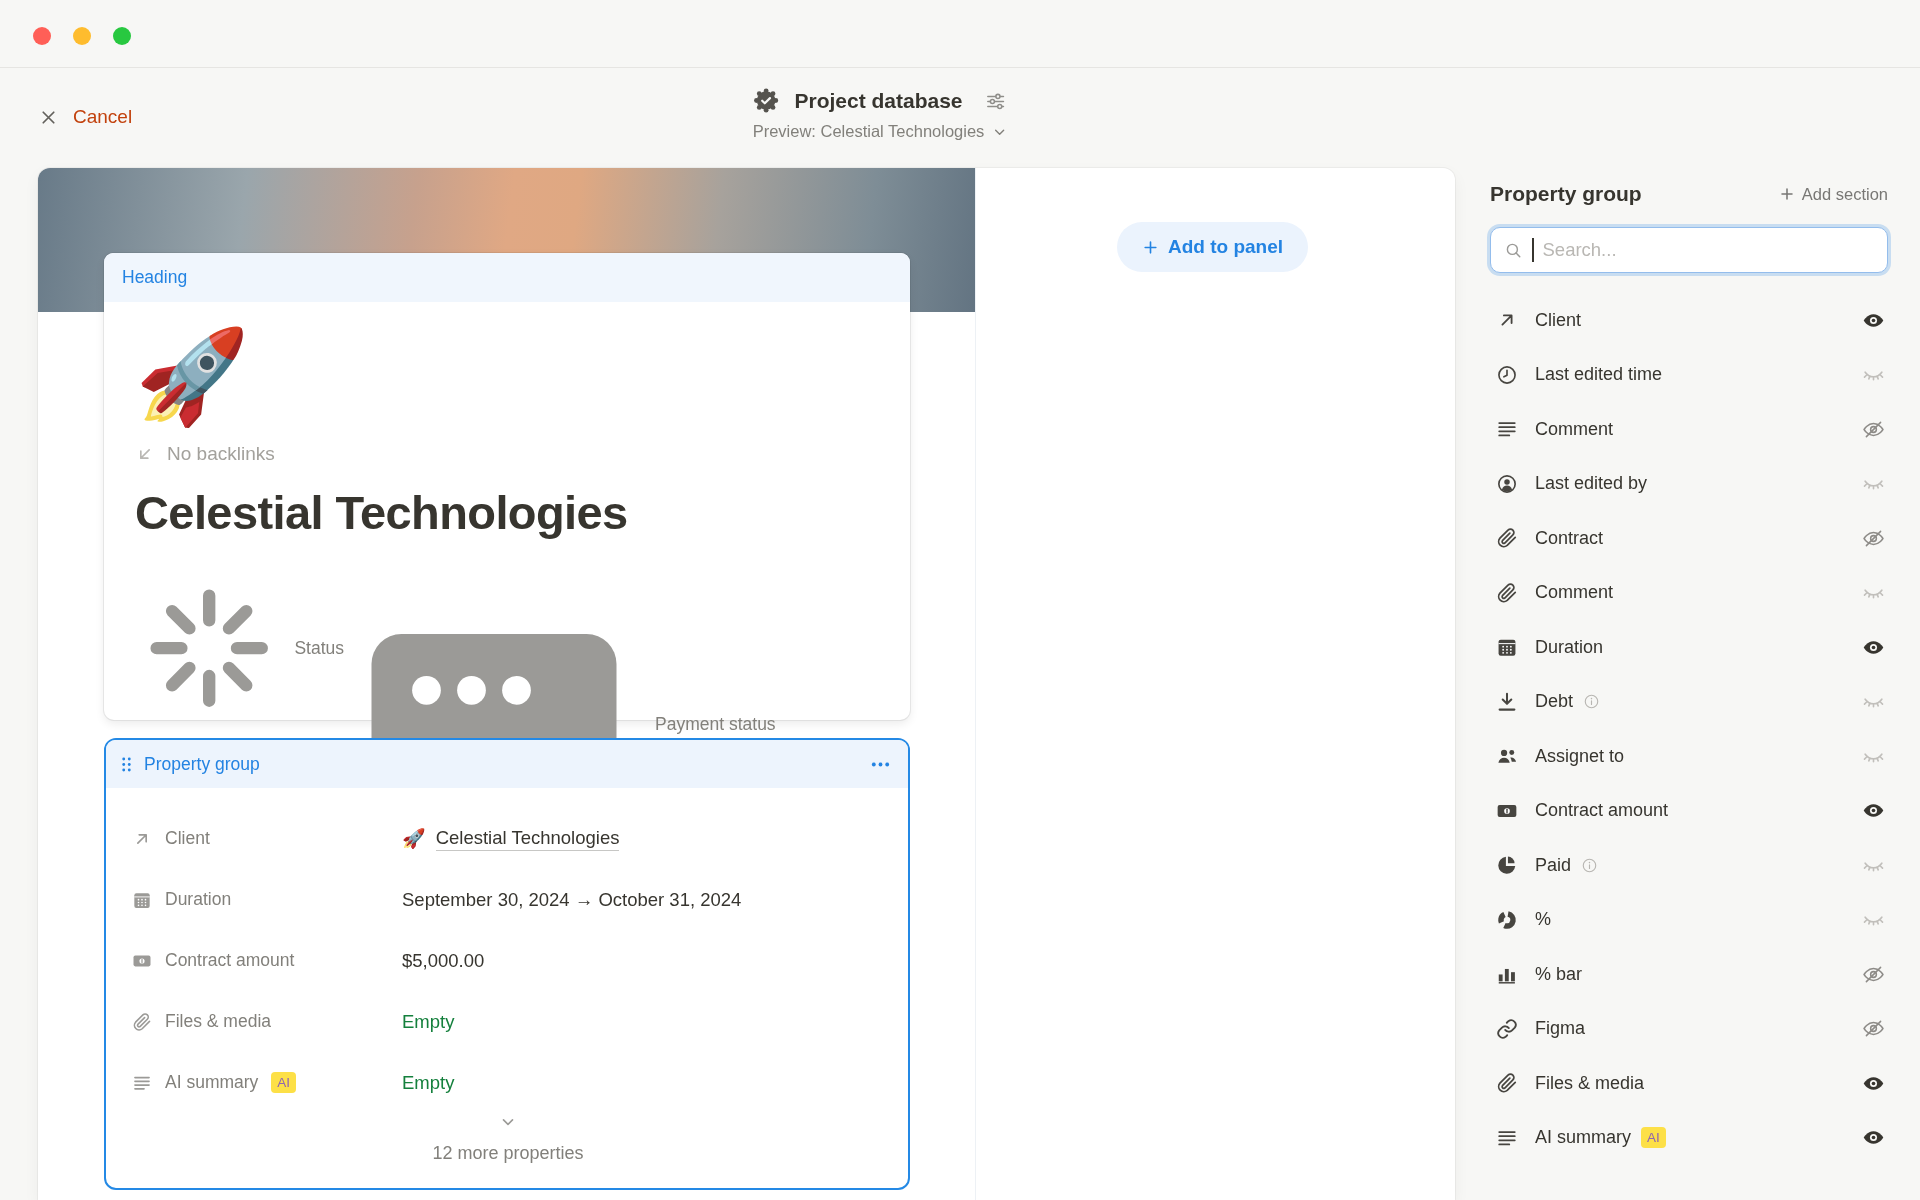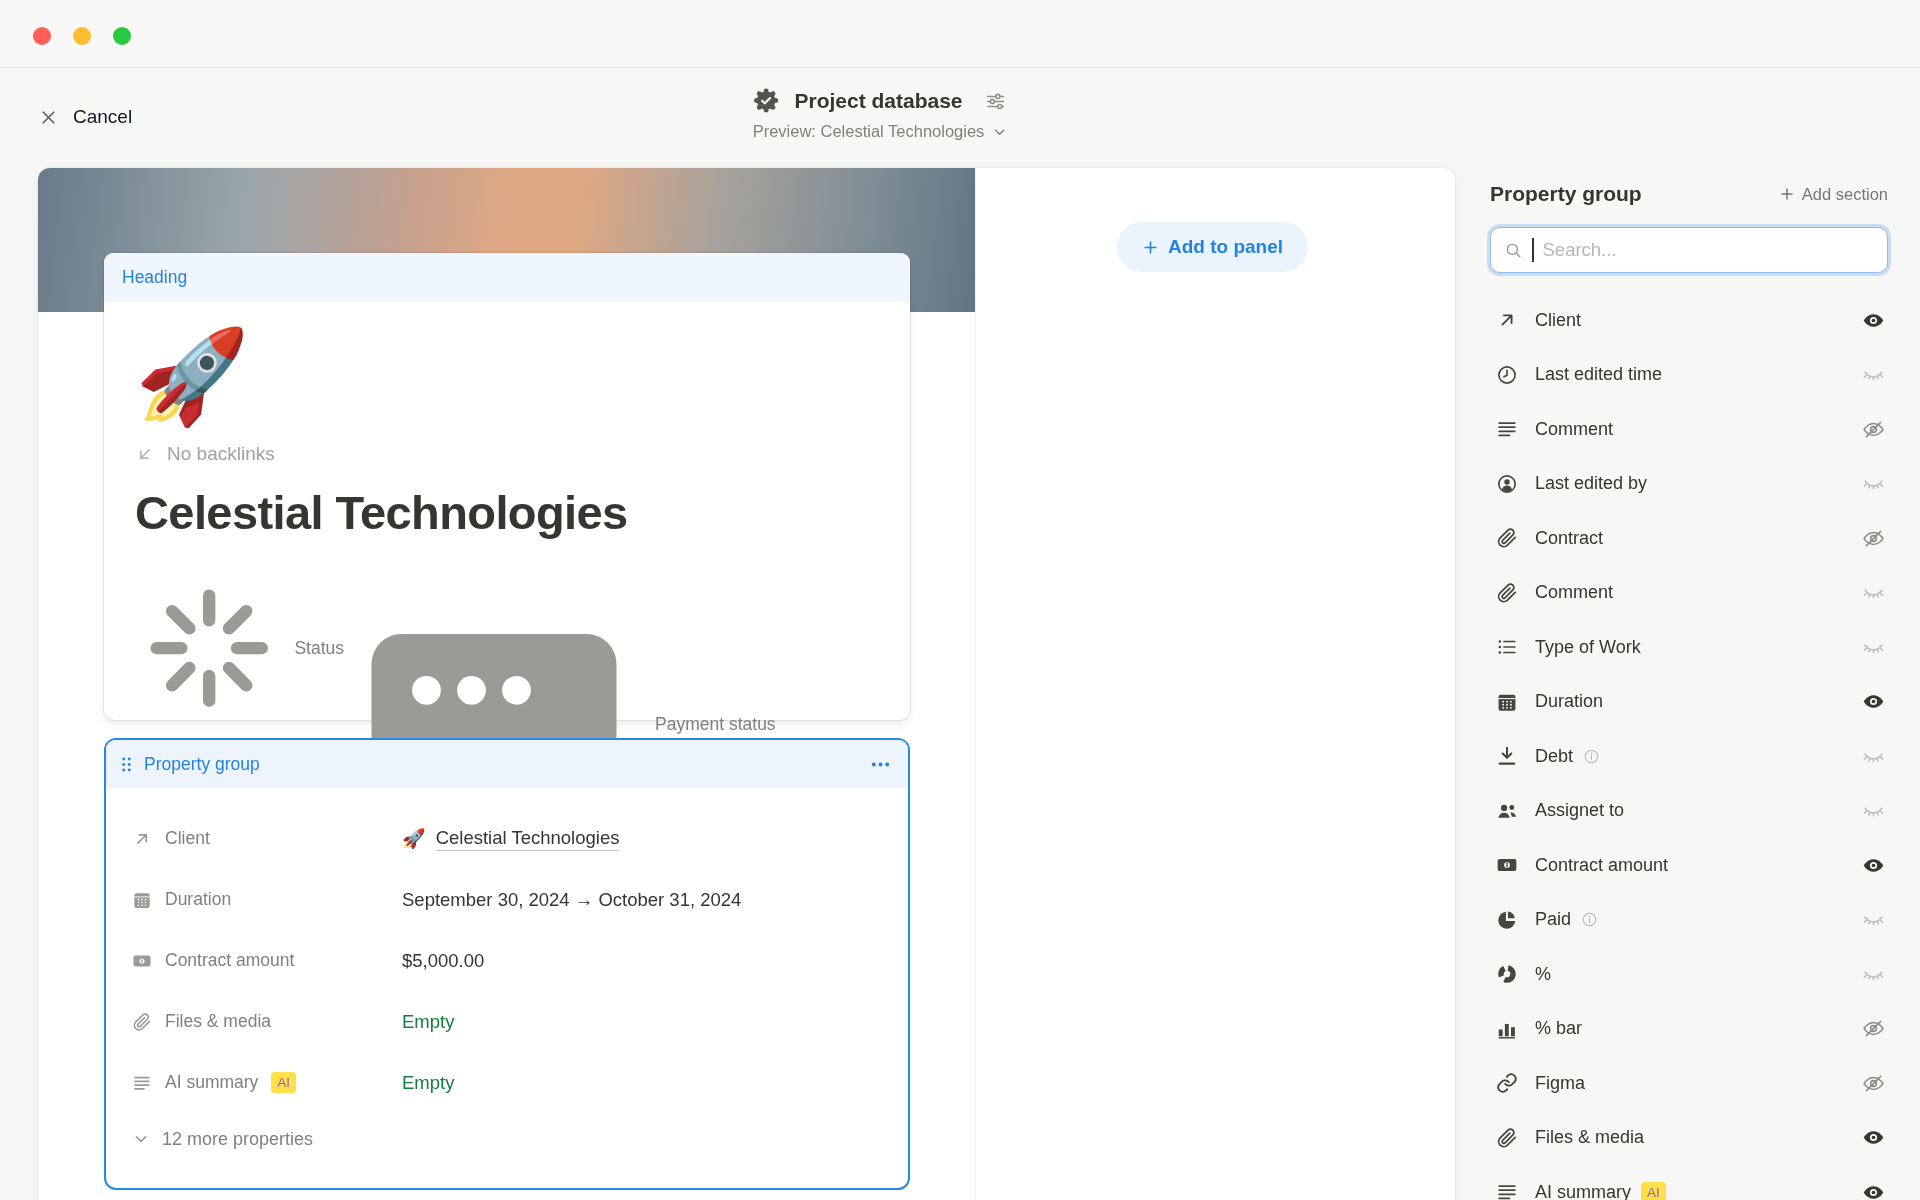--- a/index.html
+++ b/index.html
@@ -7,21 +7,21 @@
     -webkit-font-smoothing:antialiased;position:relative;}
   .ic{display:block;}
   
   .titlebar{position:absolute;top:0;left:0;right:0;height:67px;background:#f7f7f5;border-bottom:1px solid #e6e5e2;}
   .lights{position:absolute;top:27px;left:33px;display:flex;gap:22px;}
   .light{width:18px;height:18px;border-radius:50%;}
   .light.red{background:#ff5f57}.light.yellow{background:#febc2e}.light.green{background:#28c840}
   
   .app-header{position:absolute;top:68px;left:0;right:0;height:100px;}
   .cancel-btn{position:absolute;left:38px;top:31px;height:36px;display:flex;align-items:center;gap:14px;
-    font-size:19px;color:#0f172a;cursor:pointer;}
+    font-size:19px;color:#c2410c;cursor:pointer;}
   .cancel-btn .x{width:21px;height:21px;color:#63615c;}
   .title-wrap{position:absolute;left:880px;top:20px;transform:translateX(-50%);text-align:center;white-space:nowrap;}
   .title-row{display:flex;align-items:center;justify-content:center;gap:16px;font-size:21px;font-weight:700;}
   .badge-ic{width:25px;height:25px;color:#55534e;}
   .sliders-ic{width:22px;height:22px;color:#8f8e8a;margin-left:6px;cursor:pointer;}
   .preview-row{margin-top:9px;display:flex;align-items:center;justify-content:center;gap:7px;
     font-size:16.5px;color:#82807b;cursor:pointer;}
   .preview-row .ic{width:16px;height:16px;color:#82807b;}
   .apply-btn{position:absolute;right:27px;top:26px;height:50px;background:#2383e2;border-radius:8px;
     color:#fff;display:flex;align-items:stretch;font-size:18.5px;font-weight:600;cursor:pointer;
@@ -69,21 +69,21 @@
   .pg-head .dots{margin-left:auto;width:23px;height:23px;cursor:pointer;}
   .pg-body{padding:20px 24px 0 26px;}
   .pg-row{height:61px;display:flex;align-items:center;cursor:pointer;}
   .pg-left{width:270px;flex:none;display:flex;align-items:center;gap:13px;color:#82807b;font-size:17.5px;}
   .pg-left .ic{width:20px;height:20px;color:#9b9a97;flex:none;}
   .pg-value{font-size:18.5px;color:#37352f;}
   .pg-value.empty{color:#15803d;}
   .link-val{display:flex;align-items:center;gap:10px;font-weight:500;}
   .link-val .l-emoji{font-size:19px;}
   .link-val .l-text{border-bottom:1.5px solid rgba(55,53,47,.28);padding-bottom:1px;}
-  .more-row{height:52px;display:flex;align-items:center;gap:12px;color:#82807b;font-size:18px;cursor:pointer;}
+  .more-row{height:52px;display:flex;align-items:center;gap:12px;color:#82807b;font-size:18px;cursor:pointer;flex-direction:column;}
   .more-row .ic{width:18px;height:18px;color:#9b9a97;}
   .ai-badge{font-size:13.5px;font-weight:500;color:#9065b0;background:#fde047;border-radius:4px;padding:3px 6px;}
   
   .sidebar{position:absolute;left:1490px;top:168px;width:398px;padding-top:14px;}
   .sb-head{display:flex;align-items:center;}
   .sb-title{font-size:21px;font-weight:700;color:#37352f;}
   .add-section{margin-left:auto;display:flex;align-items:center;gap:7px;color:#787774;font-size:16.5px;font-weight:500;cursor:pointer;}
   .add-section .ic{width:16px;height:16px;}
   .sb-search{margin-top:21px;height:44px;background:#fff;border:1px solid #94bdec;border-radius:10px;
     box-shadow:0 0 0 3px rgba(35,131,226,.22);display:flex;align-items:center;padding:0 13px;gap:9px;cursor:text;}
@@ -472,38 +472,20 @@
     <span class="sb-label">Comment</span>
 
     <span class="vis-ic vis-hidden">
           <svg class="ic" viewBox="0 0 24 24" aria-hidden="true" style="width:100%;height:100%">
             <path d="M3.3 9.6c2.3 3.2 5.3 4.8 8.7 4.8s6.4-1.6 8.7-4.8" fill="none" stroke="currentColor" stroke-width="1.7" stroke-linecap="round"></path>
             <path d="M4.6 12.8l-2 1.9M12 14.6v2.8M8.2 14l-1.1 2.5M15.8 14l1.1 2.5M19.4 12.8l2 1.9" stroke="currentColor" stroke-width="1.7" stroke-linecap="round" fill="none"></path>
           </svg>
         </span>
   </div>
 
-  <div class="sb-item">
-    <span class="sb-ic">
-          <svg class="ic" viewBox="0 0 24 24" aria-hidden="true" style="width:100%;height:100%">
-            <path d="M8.7 6h11.8M8.7 12h11.8M8.7 18h11.8" stroke="currentColor" stroke-width="1.9" stroke-linecap="round" fill="none"></path>
-            <circle cx="4.2" cy="6" r="1.4" fill="currentColor"></circle>
-            <circle cx="4.2" cy="12" r="1.4" fill="currentColor"></circle>
-            <circle cx="4.2" cy="18" r="1.4" fill="currentColor"></circle>
-          </svg>
-        </span>
-    <span class="sb-label">Type of Work</span>
-
-    <span class="vis-ic vis-hidden">
-          <svg class="ic" viewBox="0 0 24 24" aria-hidden="true" style="width:100%;height:100%">
-            <path d="M3.3 9.6c2.3 3.2 5.3 4.8 8.7 4.8s6.4-1.6 8.7-4.8" fill="none" stroke="currentColor" stroke-width="1.7" stroke-linecap="round"></path>
-            <path d="M4.6 12.8l-2 1.9M12 14.6v2.8M8.2 14l-1.1 2.5M15.8 14l1.1 2.5M19.4 12.8l2 1.9" stroke="currentColor" stroke-width="1.7" stroke-linecap="round" fill="none"></path>
-          </svg>
-        </span>
-  </div>
 
   <div class="sb-item">
     <span class="sb-ic">
           <svg class="ic" viewBox="0 0 24 24" aria-hidden="true" style="width:100%;height:100%">
             <rect x="2.8" y="4" width="18.4" height="17.5" rx="2.4" fill="currentColor"></rect>
             <path d="M2.8 8.3h18.4" stroke="#fff" stroke-width="1.1"></path>
             <g fill="#fff">
               <circle cx="7.8" cy="11.6" r="1"></circle>
               <circle cx="12" cy="11.6" r="1"></circle>
               <circle cx="16.2" cy="11.6" r="1"></circle>

